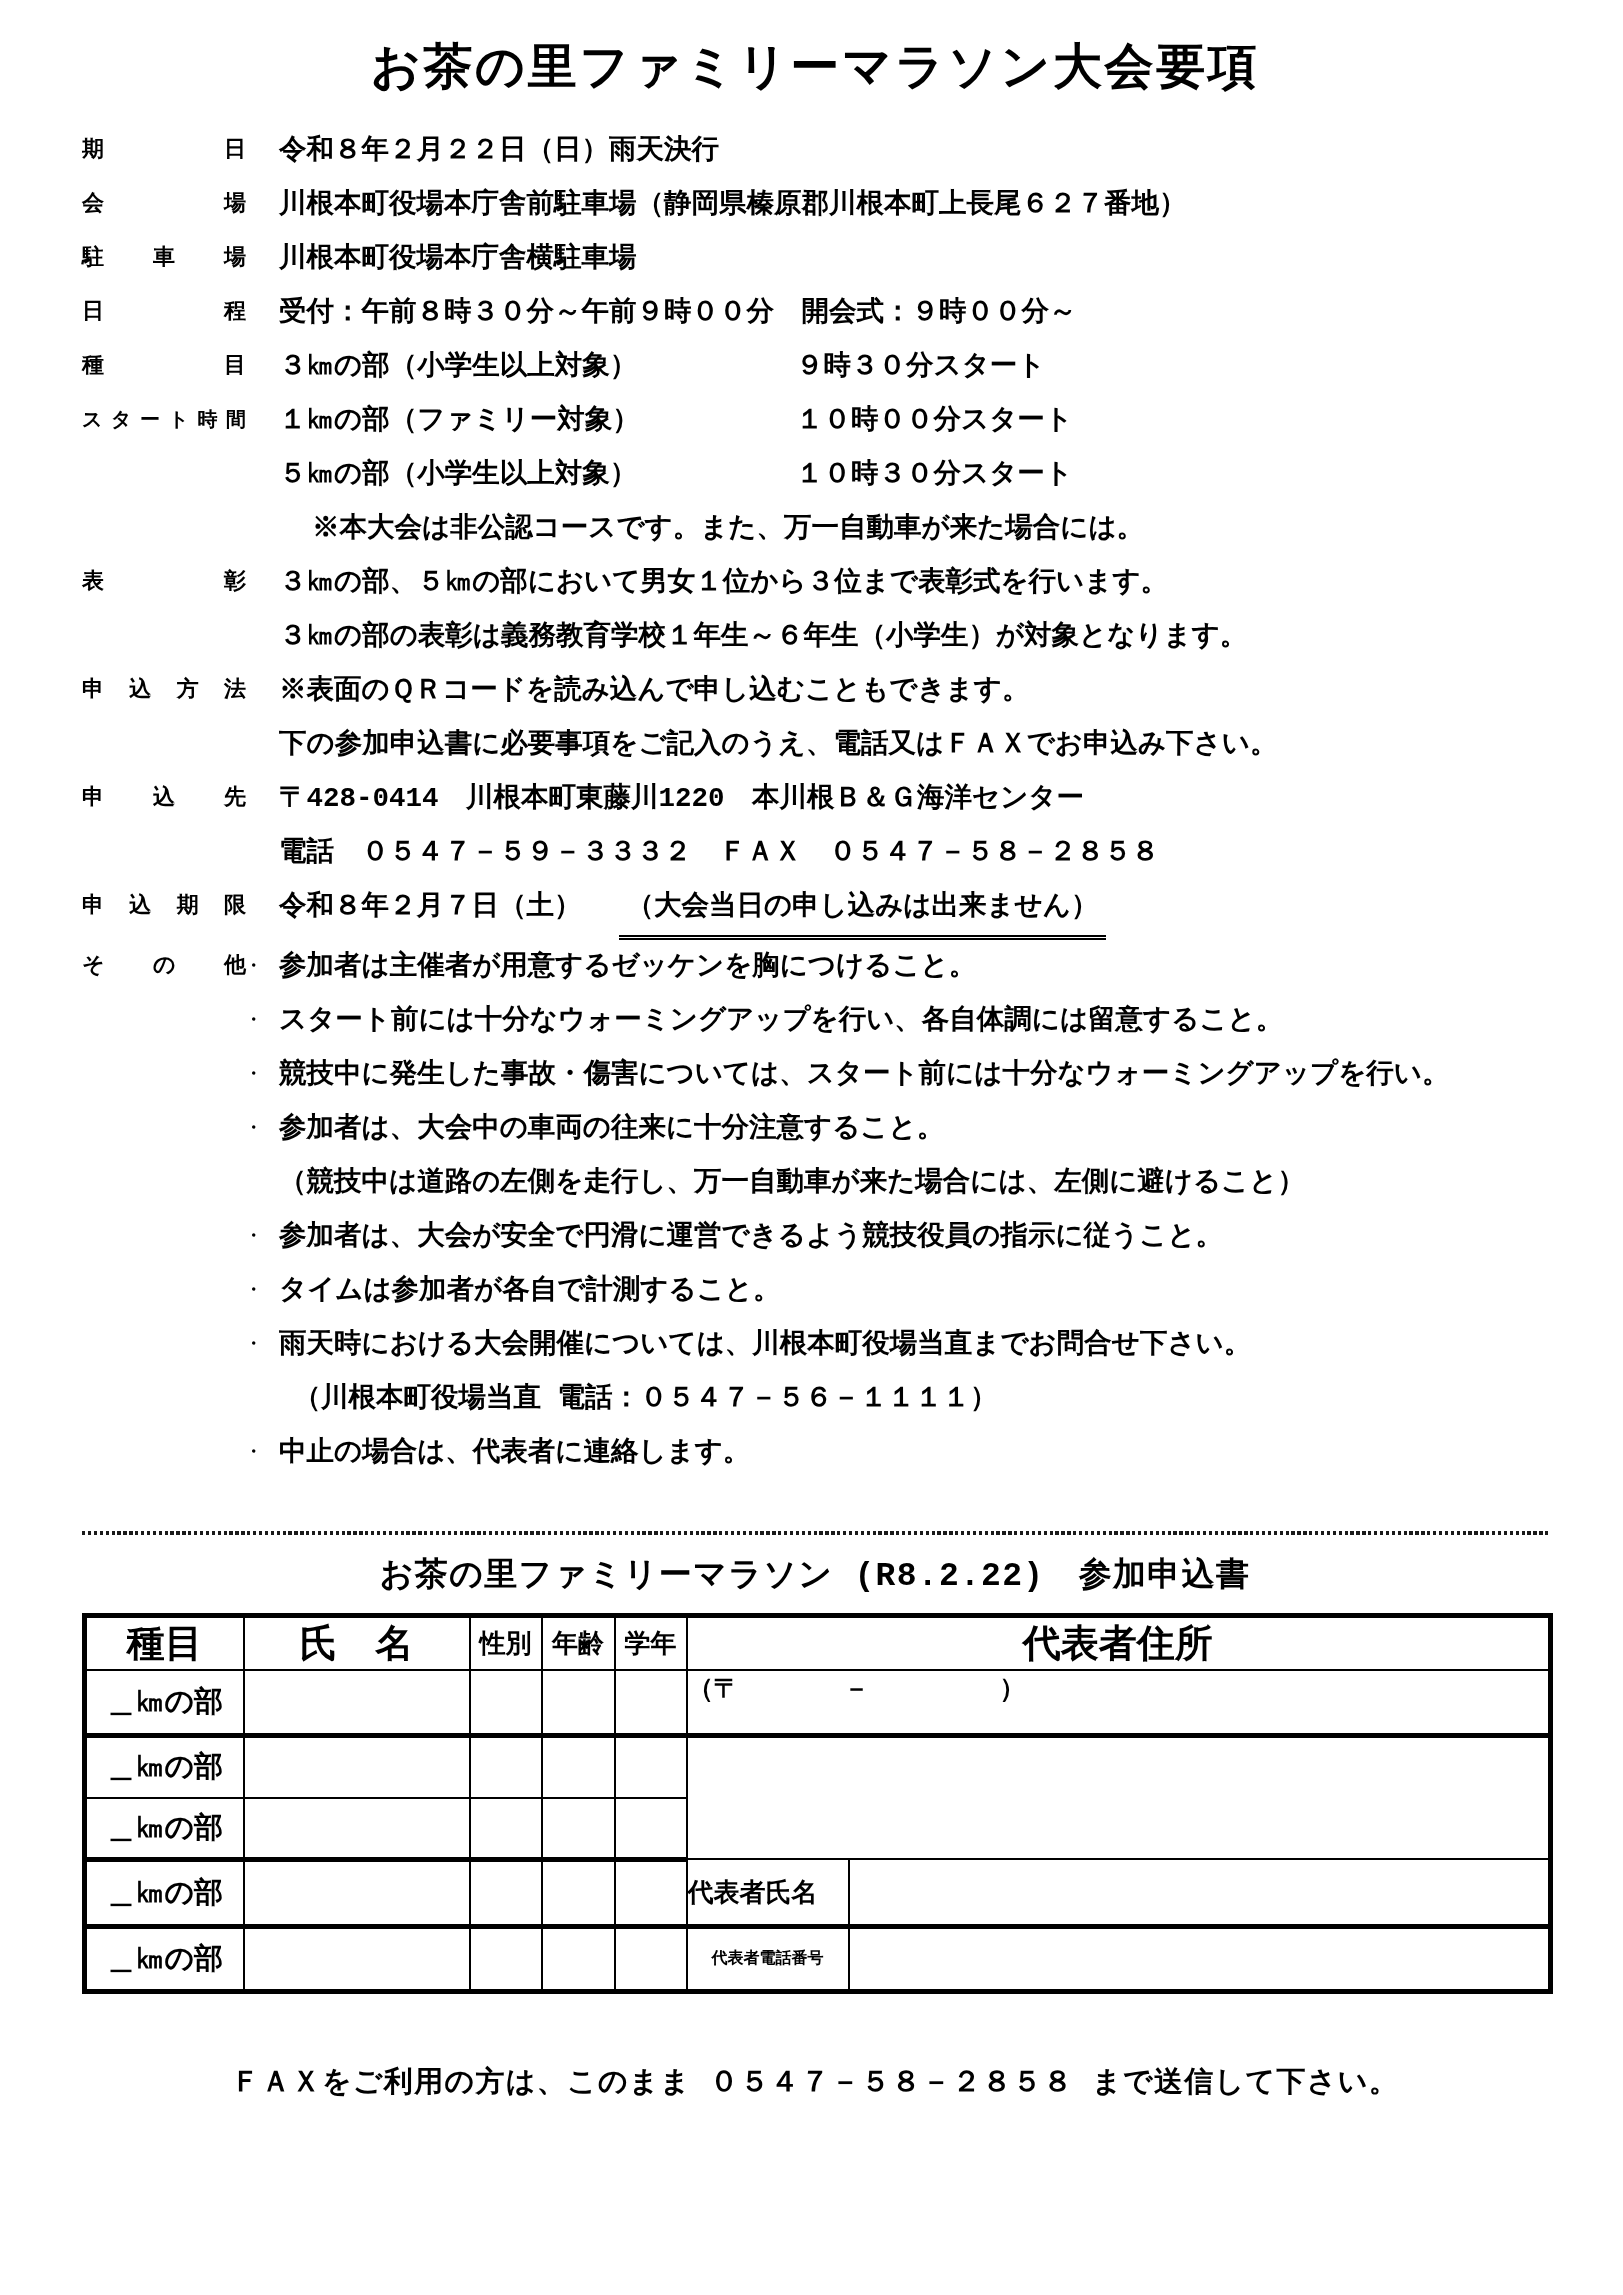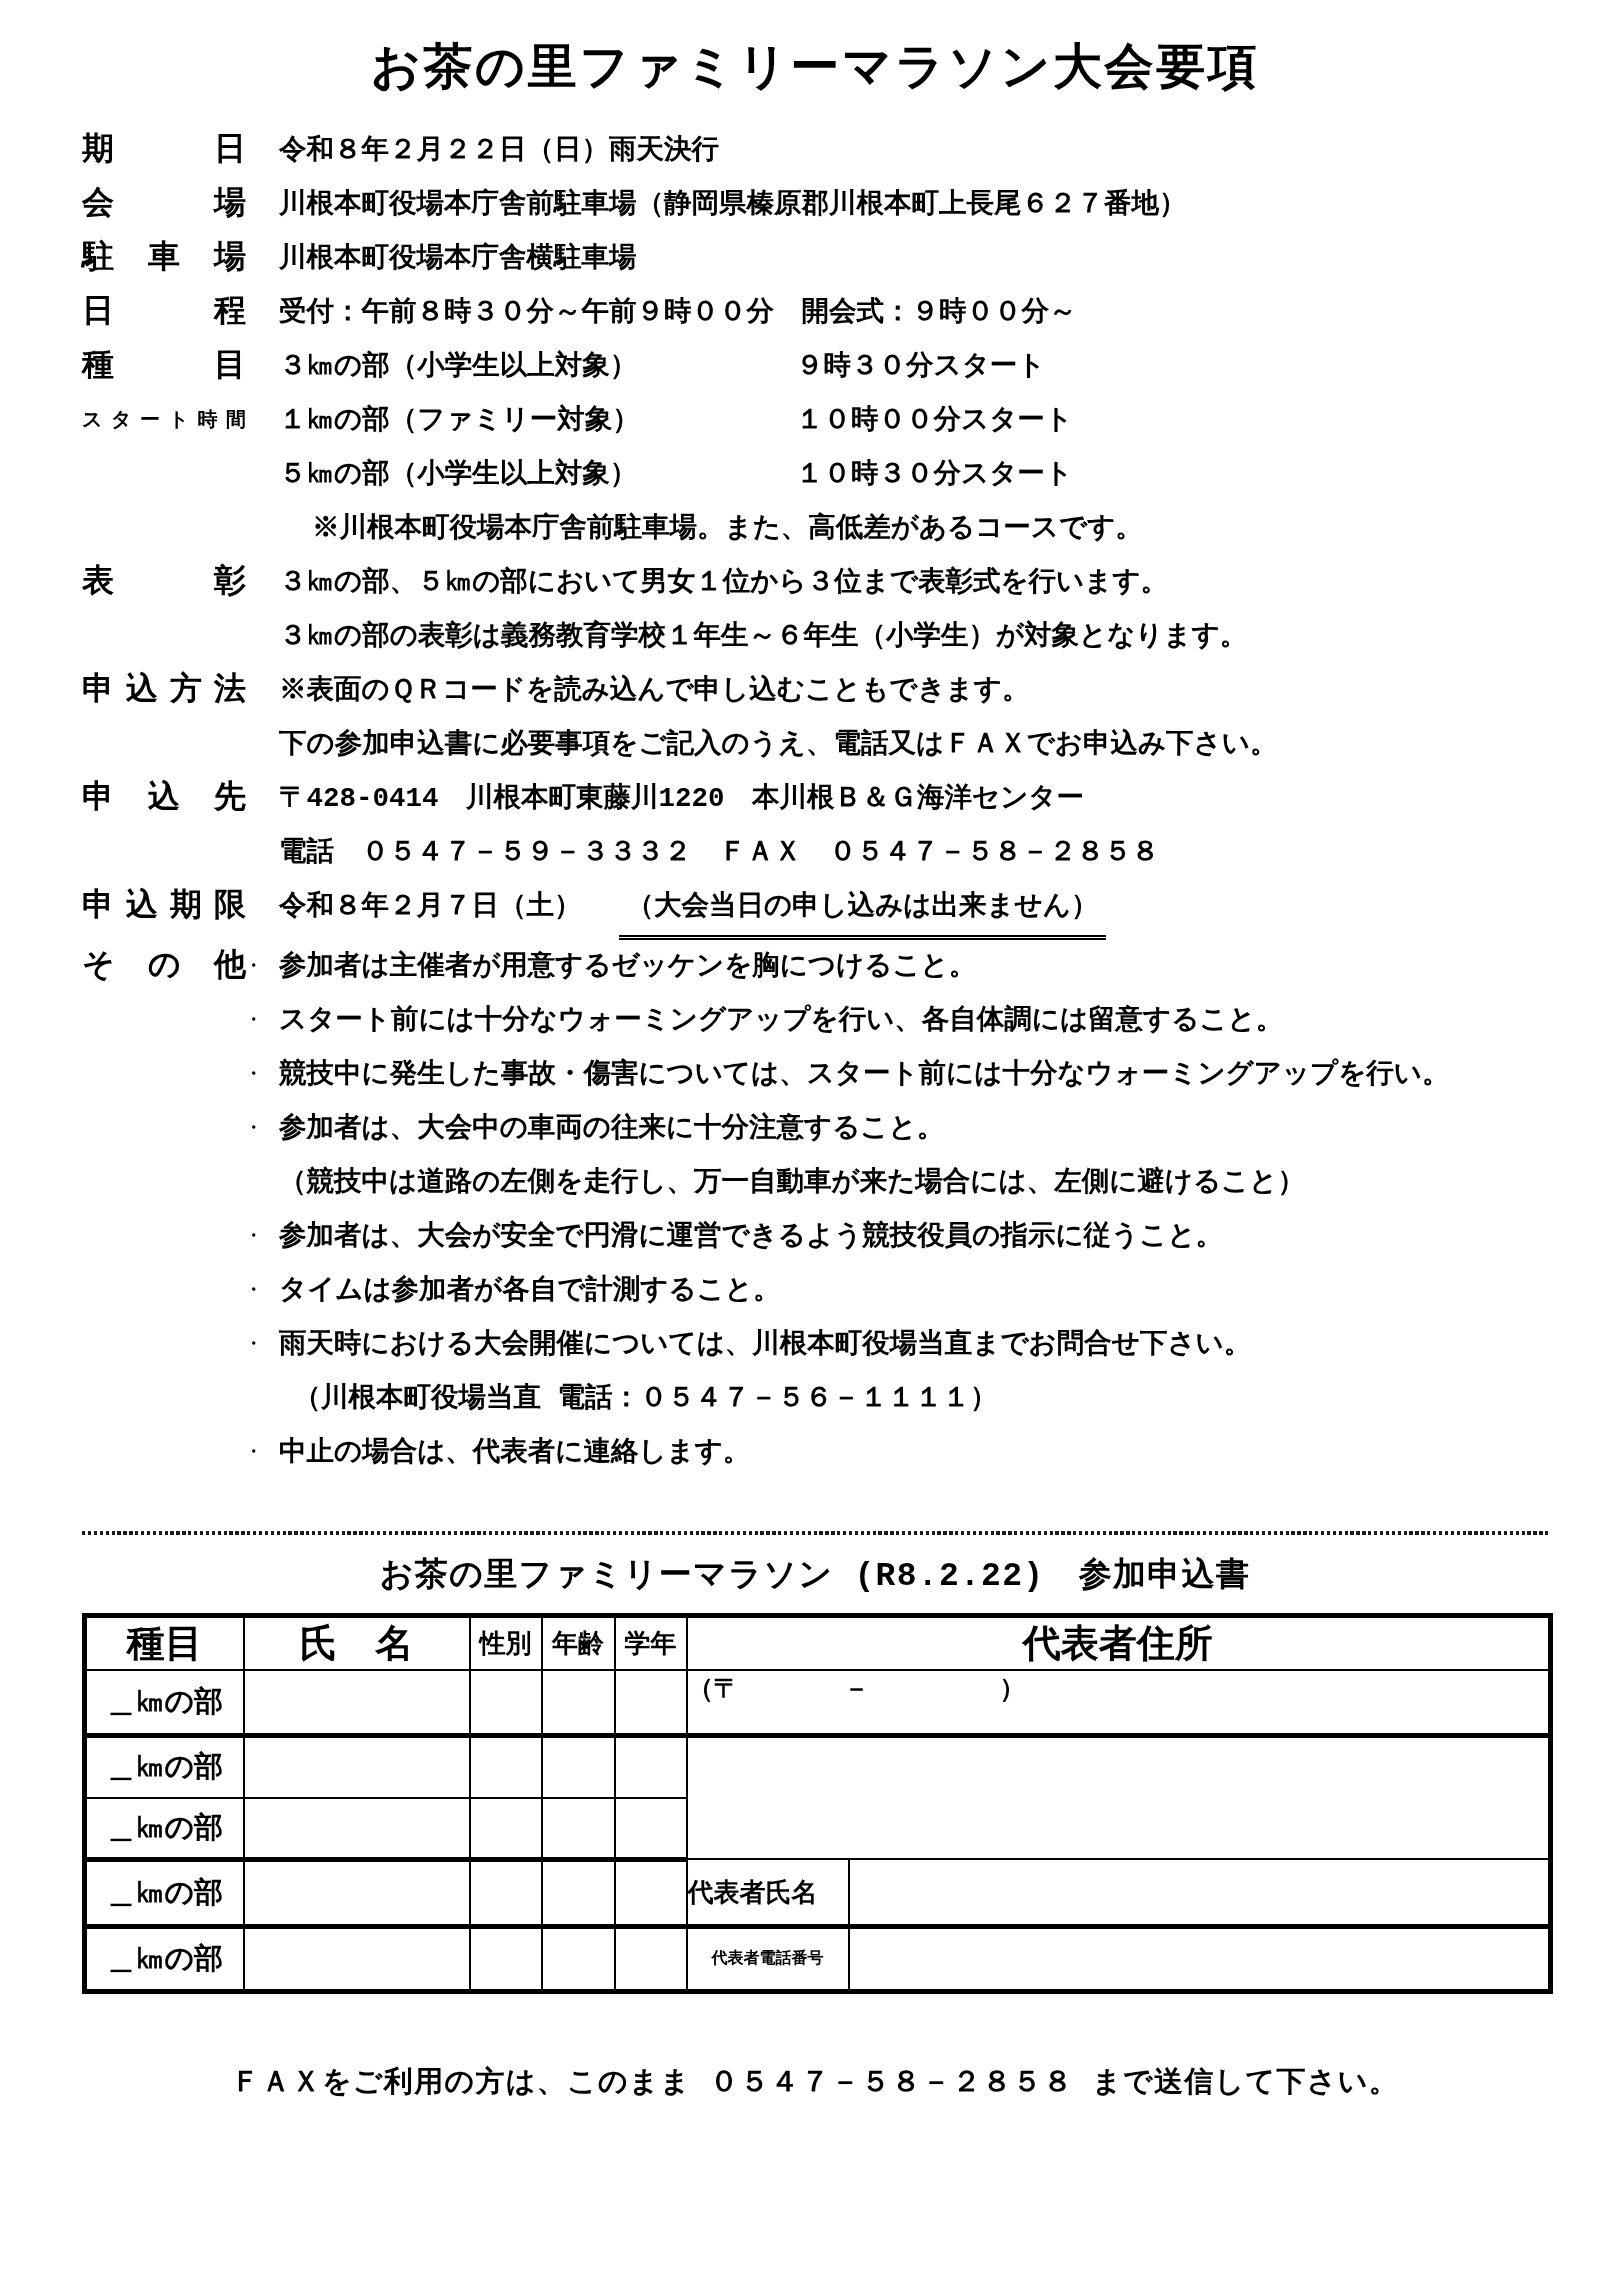--- a/index.html
+++ b/index.html
@@ -14,21 +14,21 @@
   .doc-title {
     margin:0 0 22px 0; text-align:center;
     font-size:49px; font-weight:700; letter-spacing:2.6px; line-height:63px;
   }
 
   .irow { display:grid; grid-template-columns:197px 1fr; }
   .lbl, .lbl-sub {
     width:164px; white-space:pre;
     text-align:justify; text-align-last:justify; text-justify:inter-character;
   }
-  .lbl  { font-size:32px; font-weight:700; line-height:54px; }
+  .lbl  { font-size:22px; font-weight:700; line-height:54px; }
   .lbl-sub { font-size:20px; font-weight:700; line-height:54px; }
 
   .txt { font-size:27.5px; line-height:54px; white-space:pre; }
   .event-line { display:flex; }
   .event-name { width:517px; }
   .indent1 { padding-left:33px; }
 
   .kigen-line { display:flex; align-items:baseline; }
   .kigen-note {
     margin-left:37px; padding:0 7.9px 1.3px 7.9px;
@@ -107,21 +107,21 @@
           <span>９時３０分スタート</span>
         </div>
         <div class="txt event-line">
           <span class="event-name">１㎞の部（ファミリー対象）</span>
           <span>１０時００分スタート</span>
         </div>
         <div class="txt event-line">
           <span class="event-name">５㎞の部（小学生以上対象）</span>
           <span>１０時３０分スタート</span>
         </div>
-        <div class="txt indent1">※川根本町役場本庁舎前駐車場。また、高低差があるコースです。</div>
+        <div class="txt indent1">※本大会は非公認コースです。また、万一自動車が来た場合には。</div>
       </div>
     </div>
 
     <div class="irow">
       <div class="lbl">表　　彰</div>
       <div>
         <div class="txt">３㎞の部、５㎞の部において男女１位から３位まで表彰式を行います。</div>
         <div class="txt">３㎞の部の表彰は義務教育学校１年生～６年生（小学生）が対象となります。</div>
       </div>
     </div>

